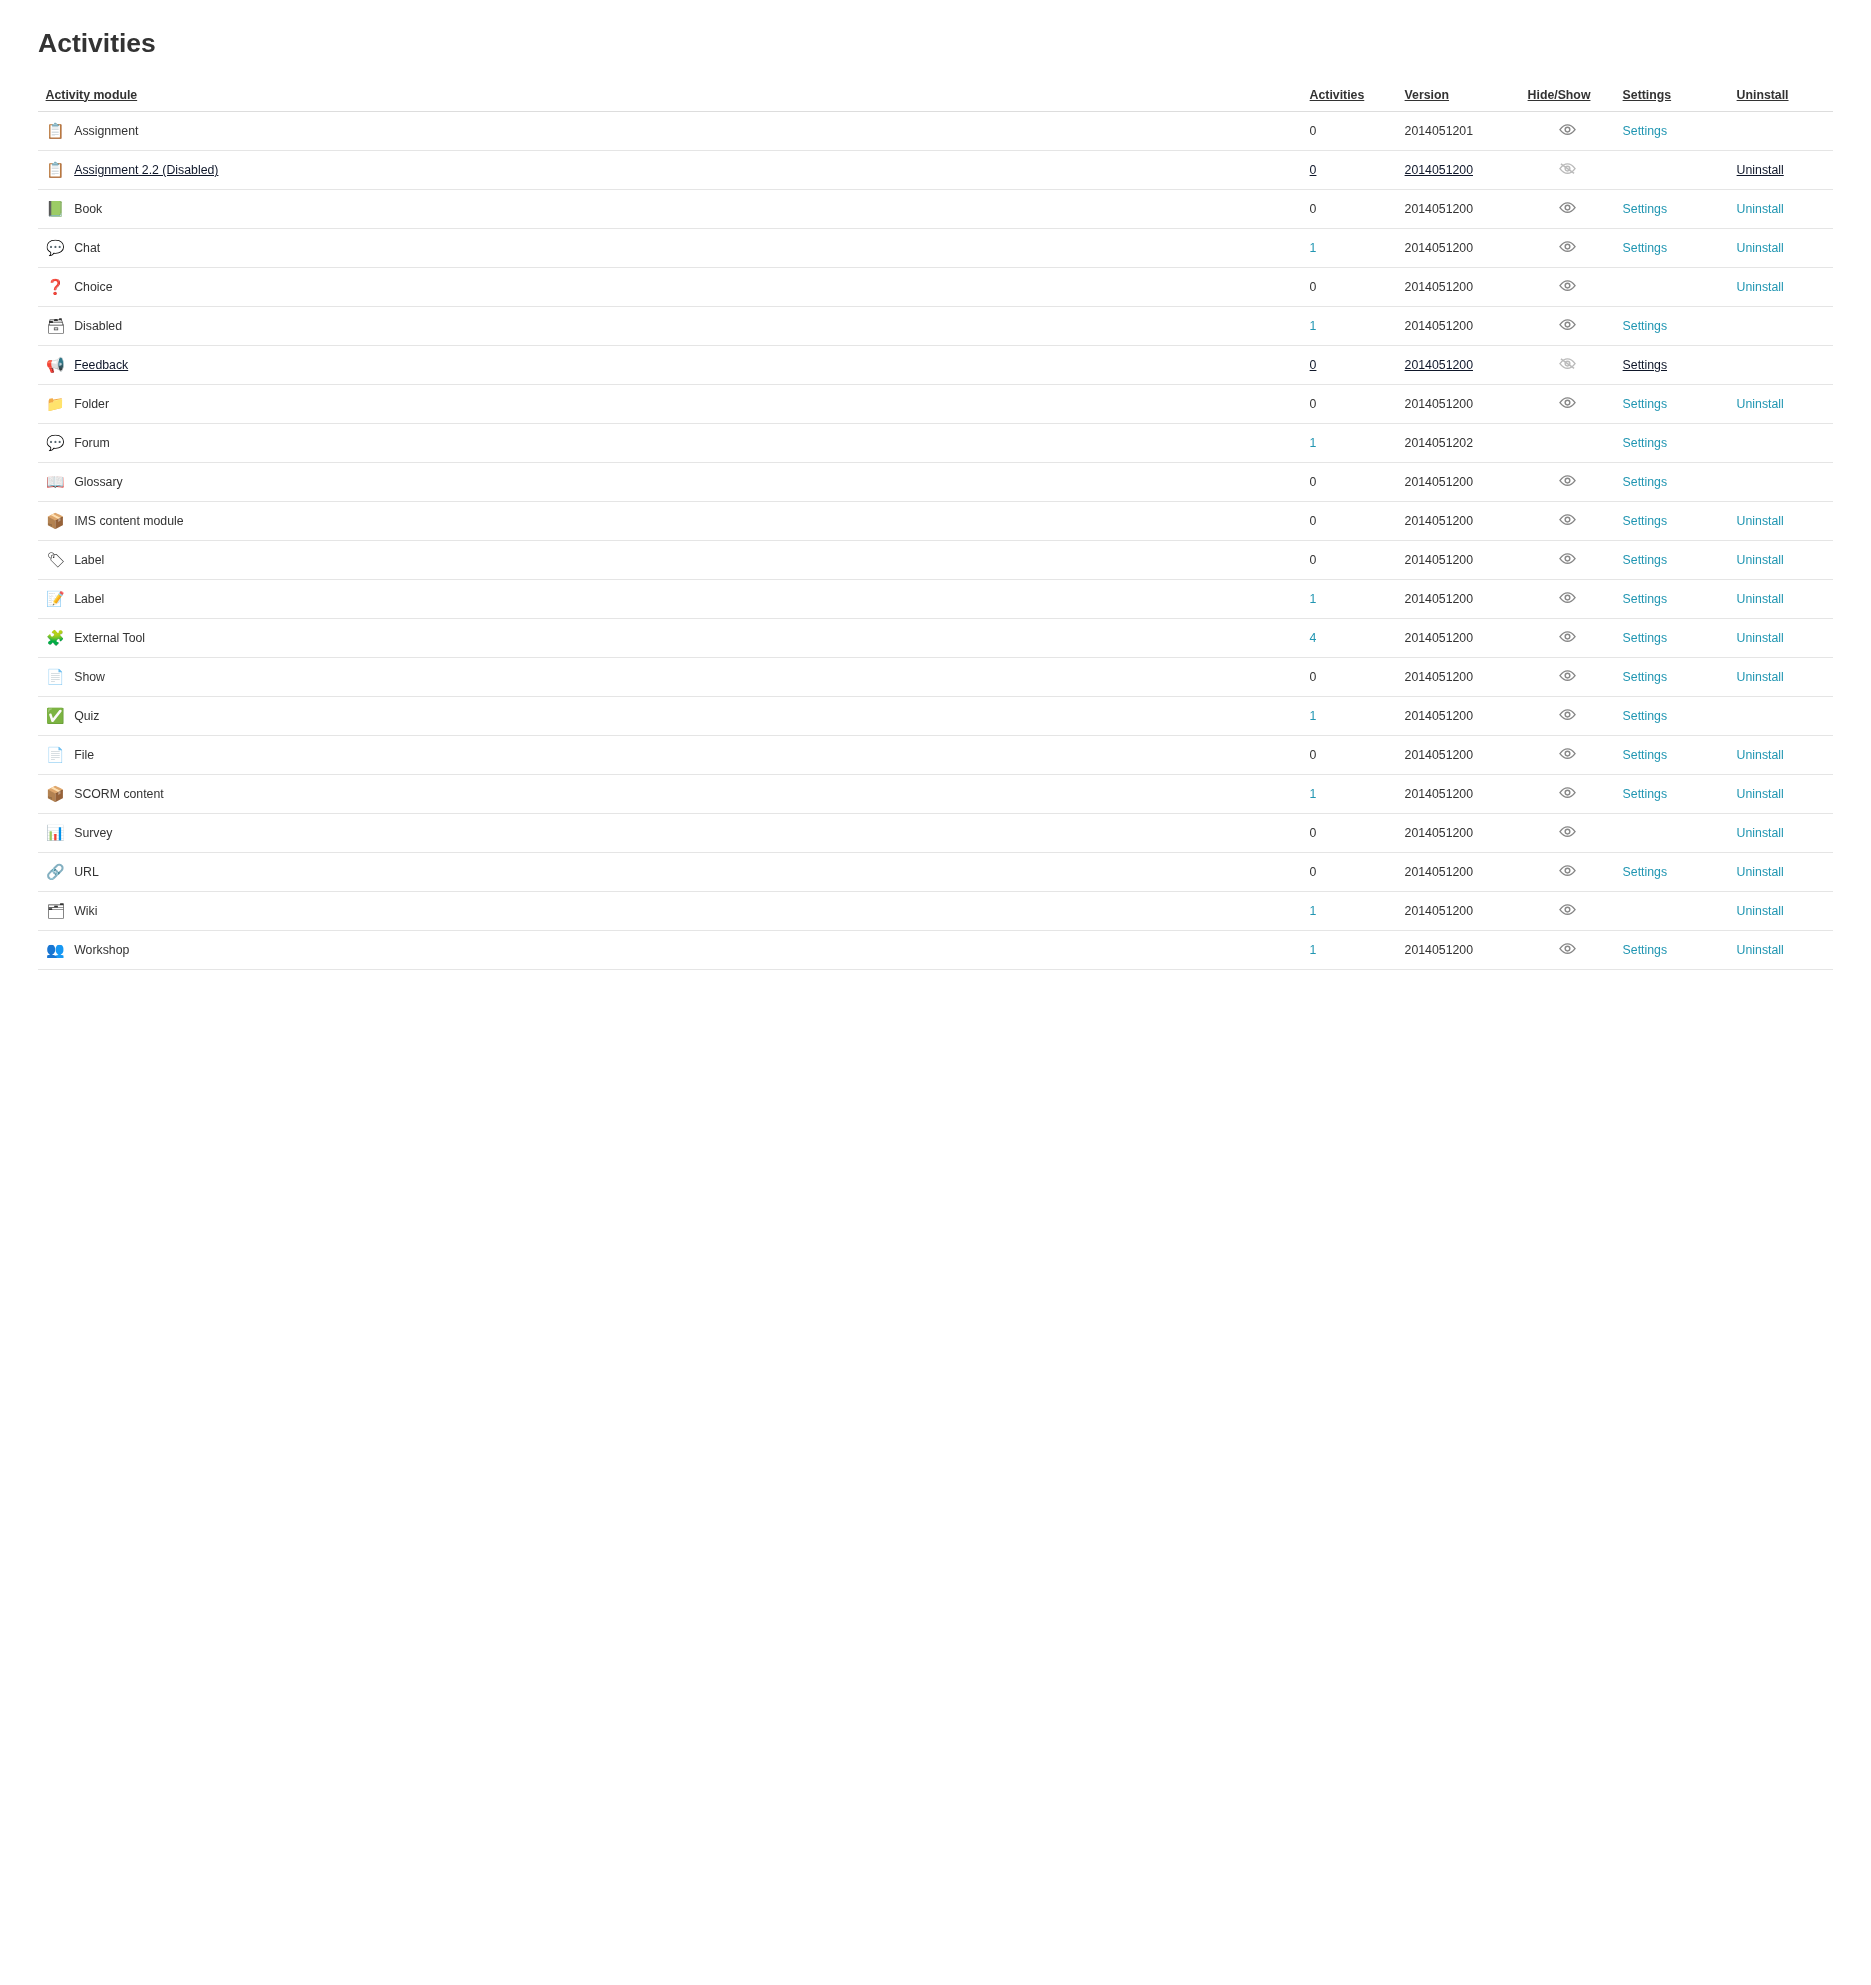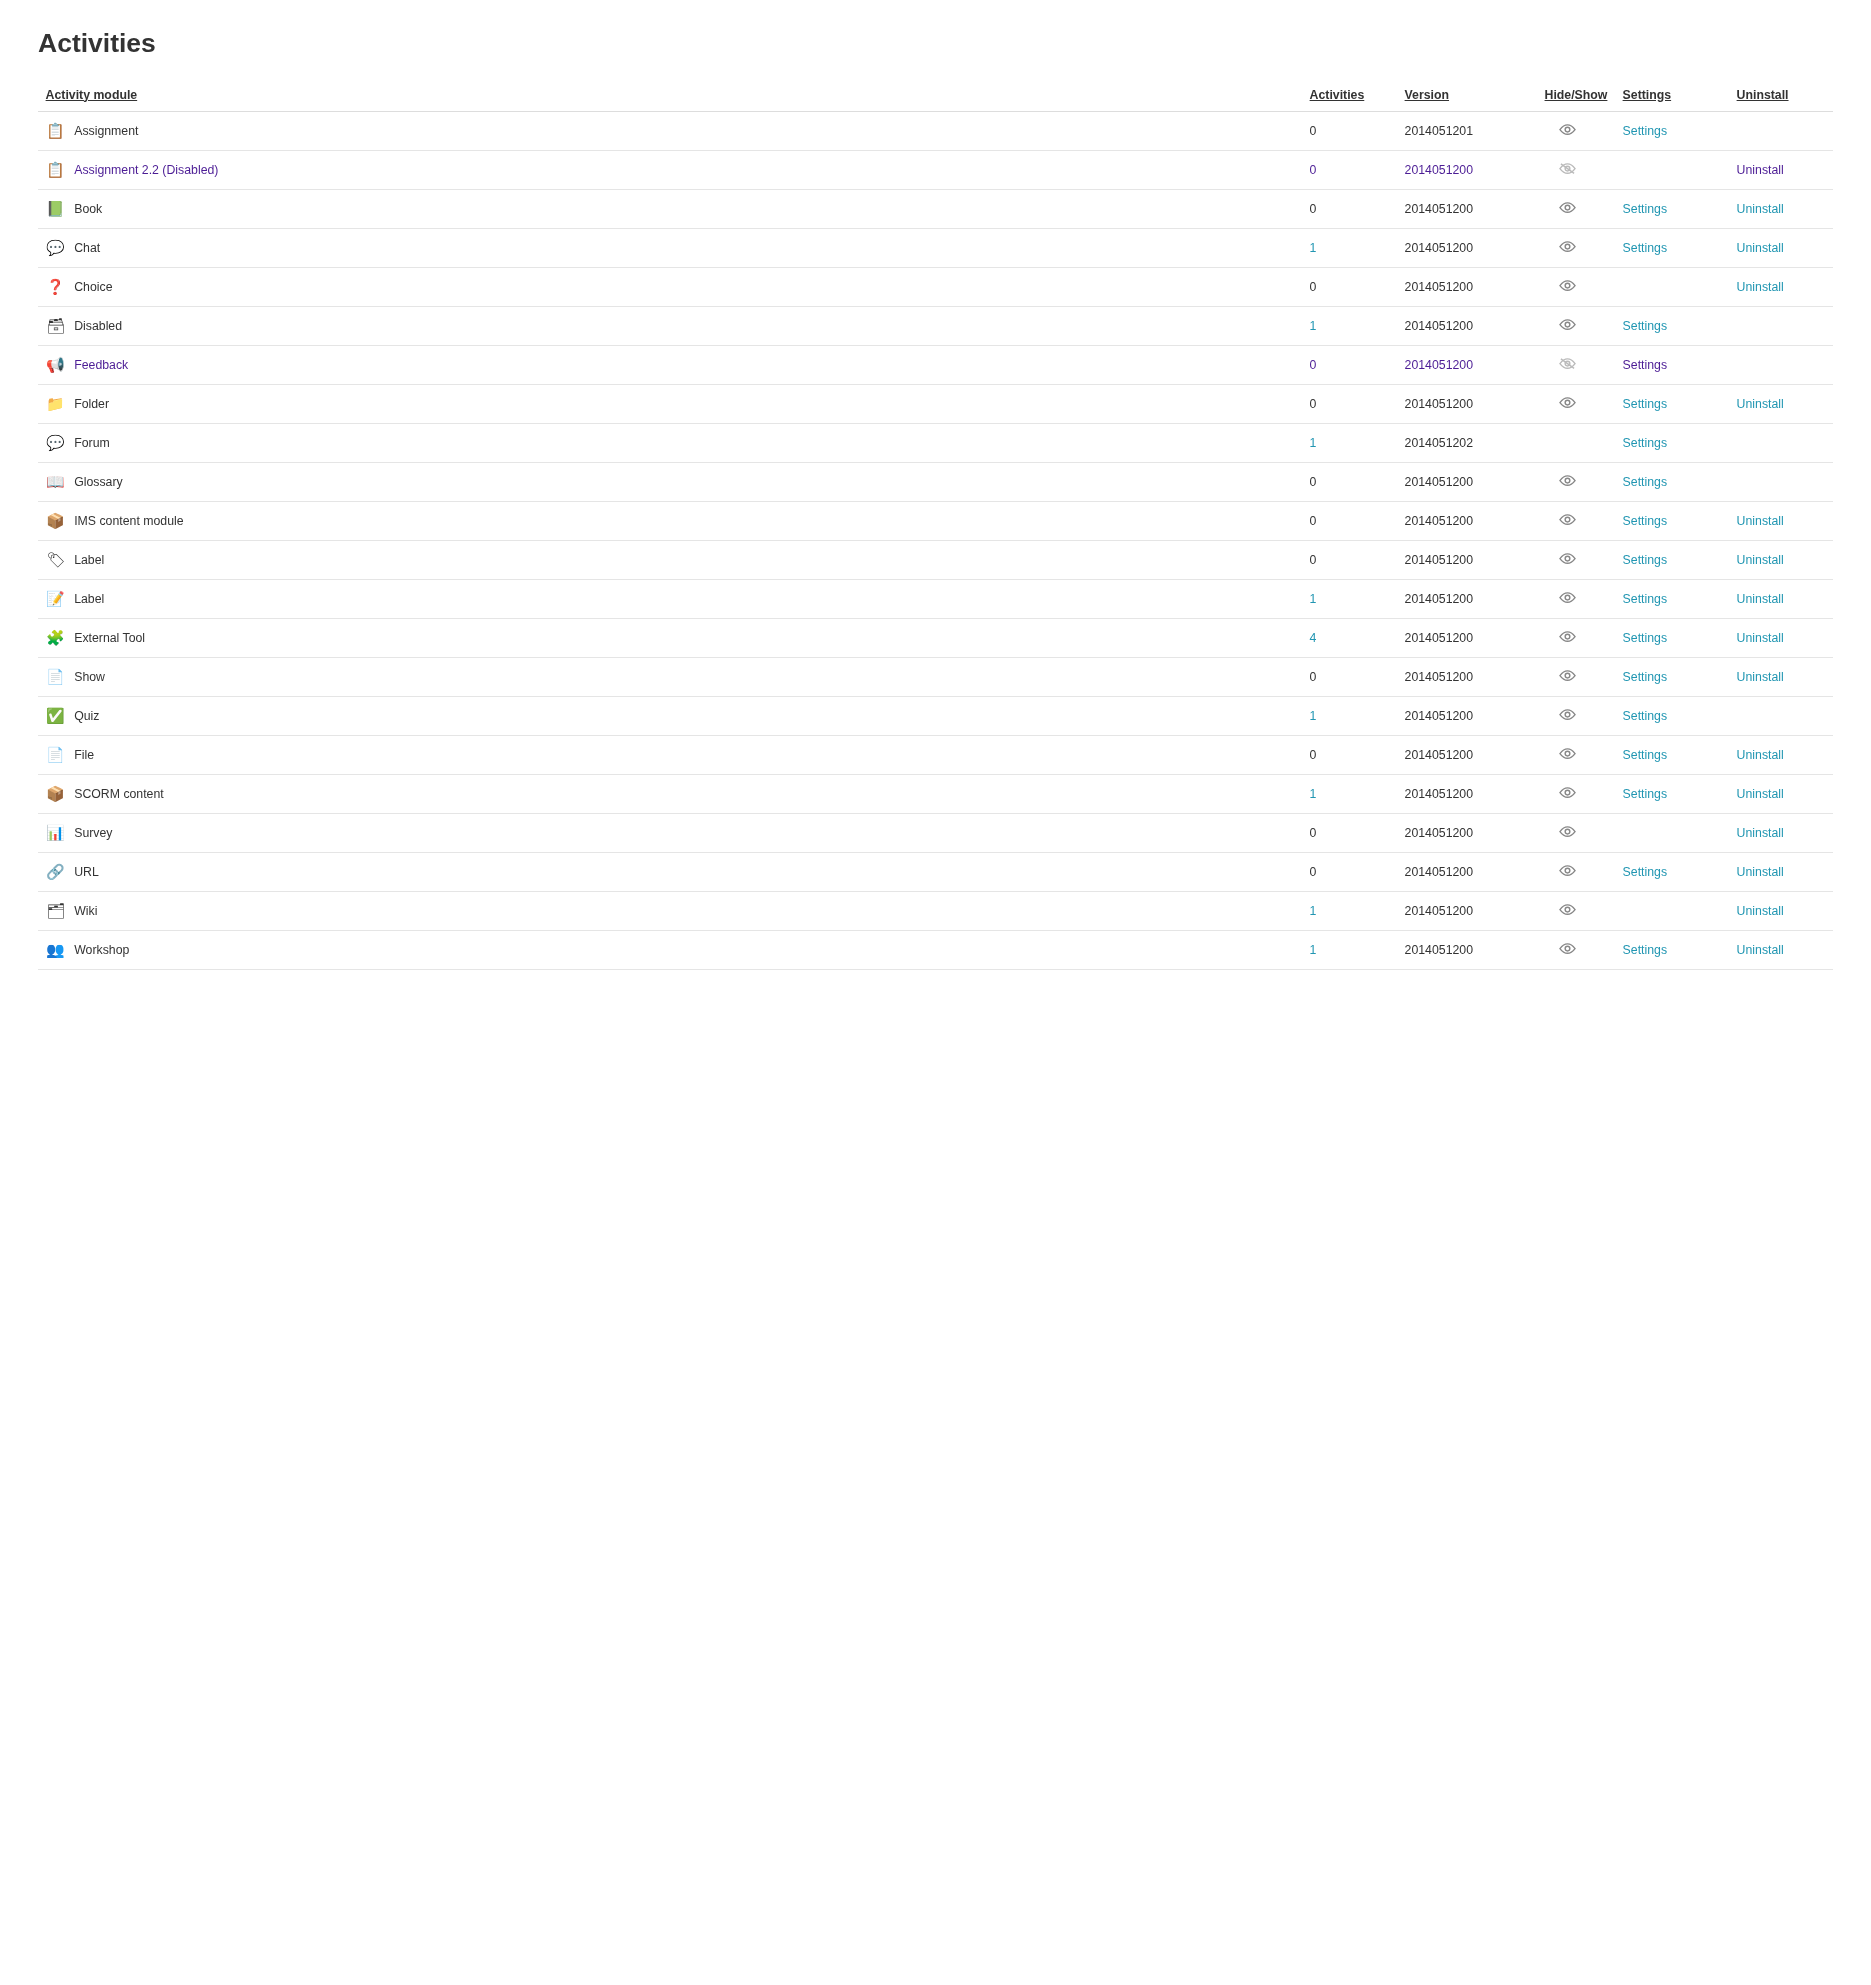--- a/index.html
+++ b/index.html
@@ -47,21 +47,22 @@
     .mod-icon {
       width: 21px;
       height: 21px;
       flex-shrink: 0;
       display: flex;
       align-items: center;
       justify-content: center;
       font-size: 15px;
     }
     .disabled-text {
-      color: #4c1d95;
+      color: #0f172a;
+      text-decoration: underline;
     }
     .link-blue {
       color: #2196b2;
       text-decoration: none;
       cursor: pointer;
     }
     .link-blue-count {
       color: #2196b2;
       font-weight: normal;
     }
@@ -71,21 +72,21 @@
     }
     .eye-disabled {
       color: #bbb;
       font-size: 14px;
     }
     .col-activities { width: 95px; }
     .col-version { width: 123px; margin-left: 44px; }
     .col-hideshow { width: 95px; text-align: center; }
     .col-settings { width: 114px; }
     .col-uninstall { width: 104px; }
-    thead th.col-hideshow { text-align: right; }
+    thead th.col-hideshow { text-align: left; }
     td.center { text-align: center; }
   </style>
 </head>
 <body>
 
 <h1>Activities</h1>
 
 <table>
   <thead>
     <tr>

